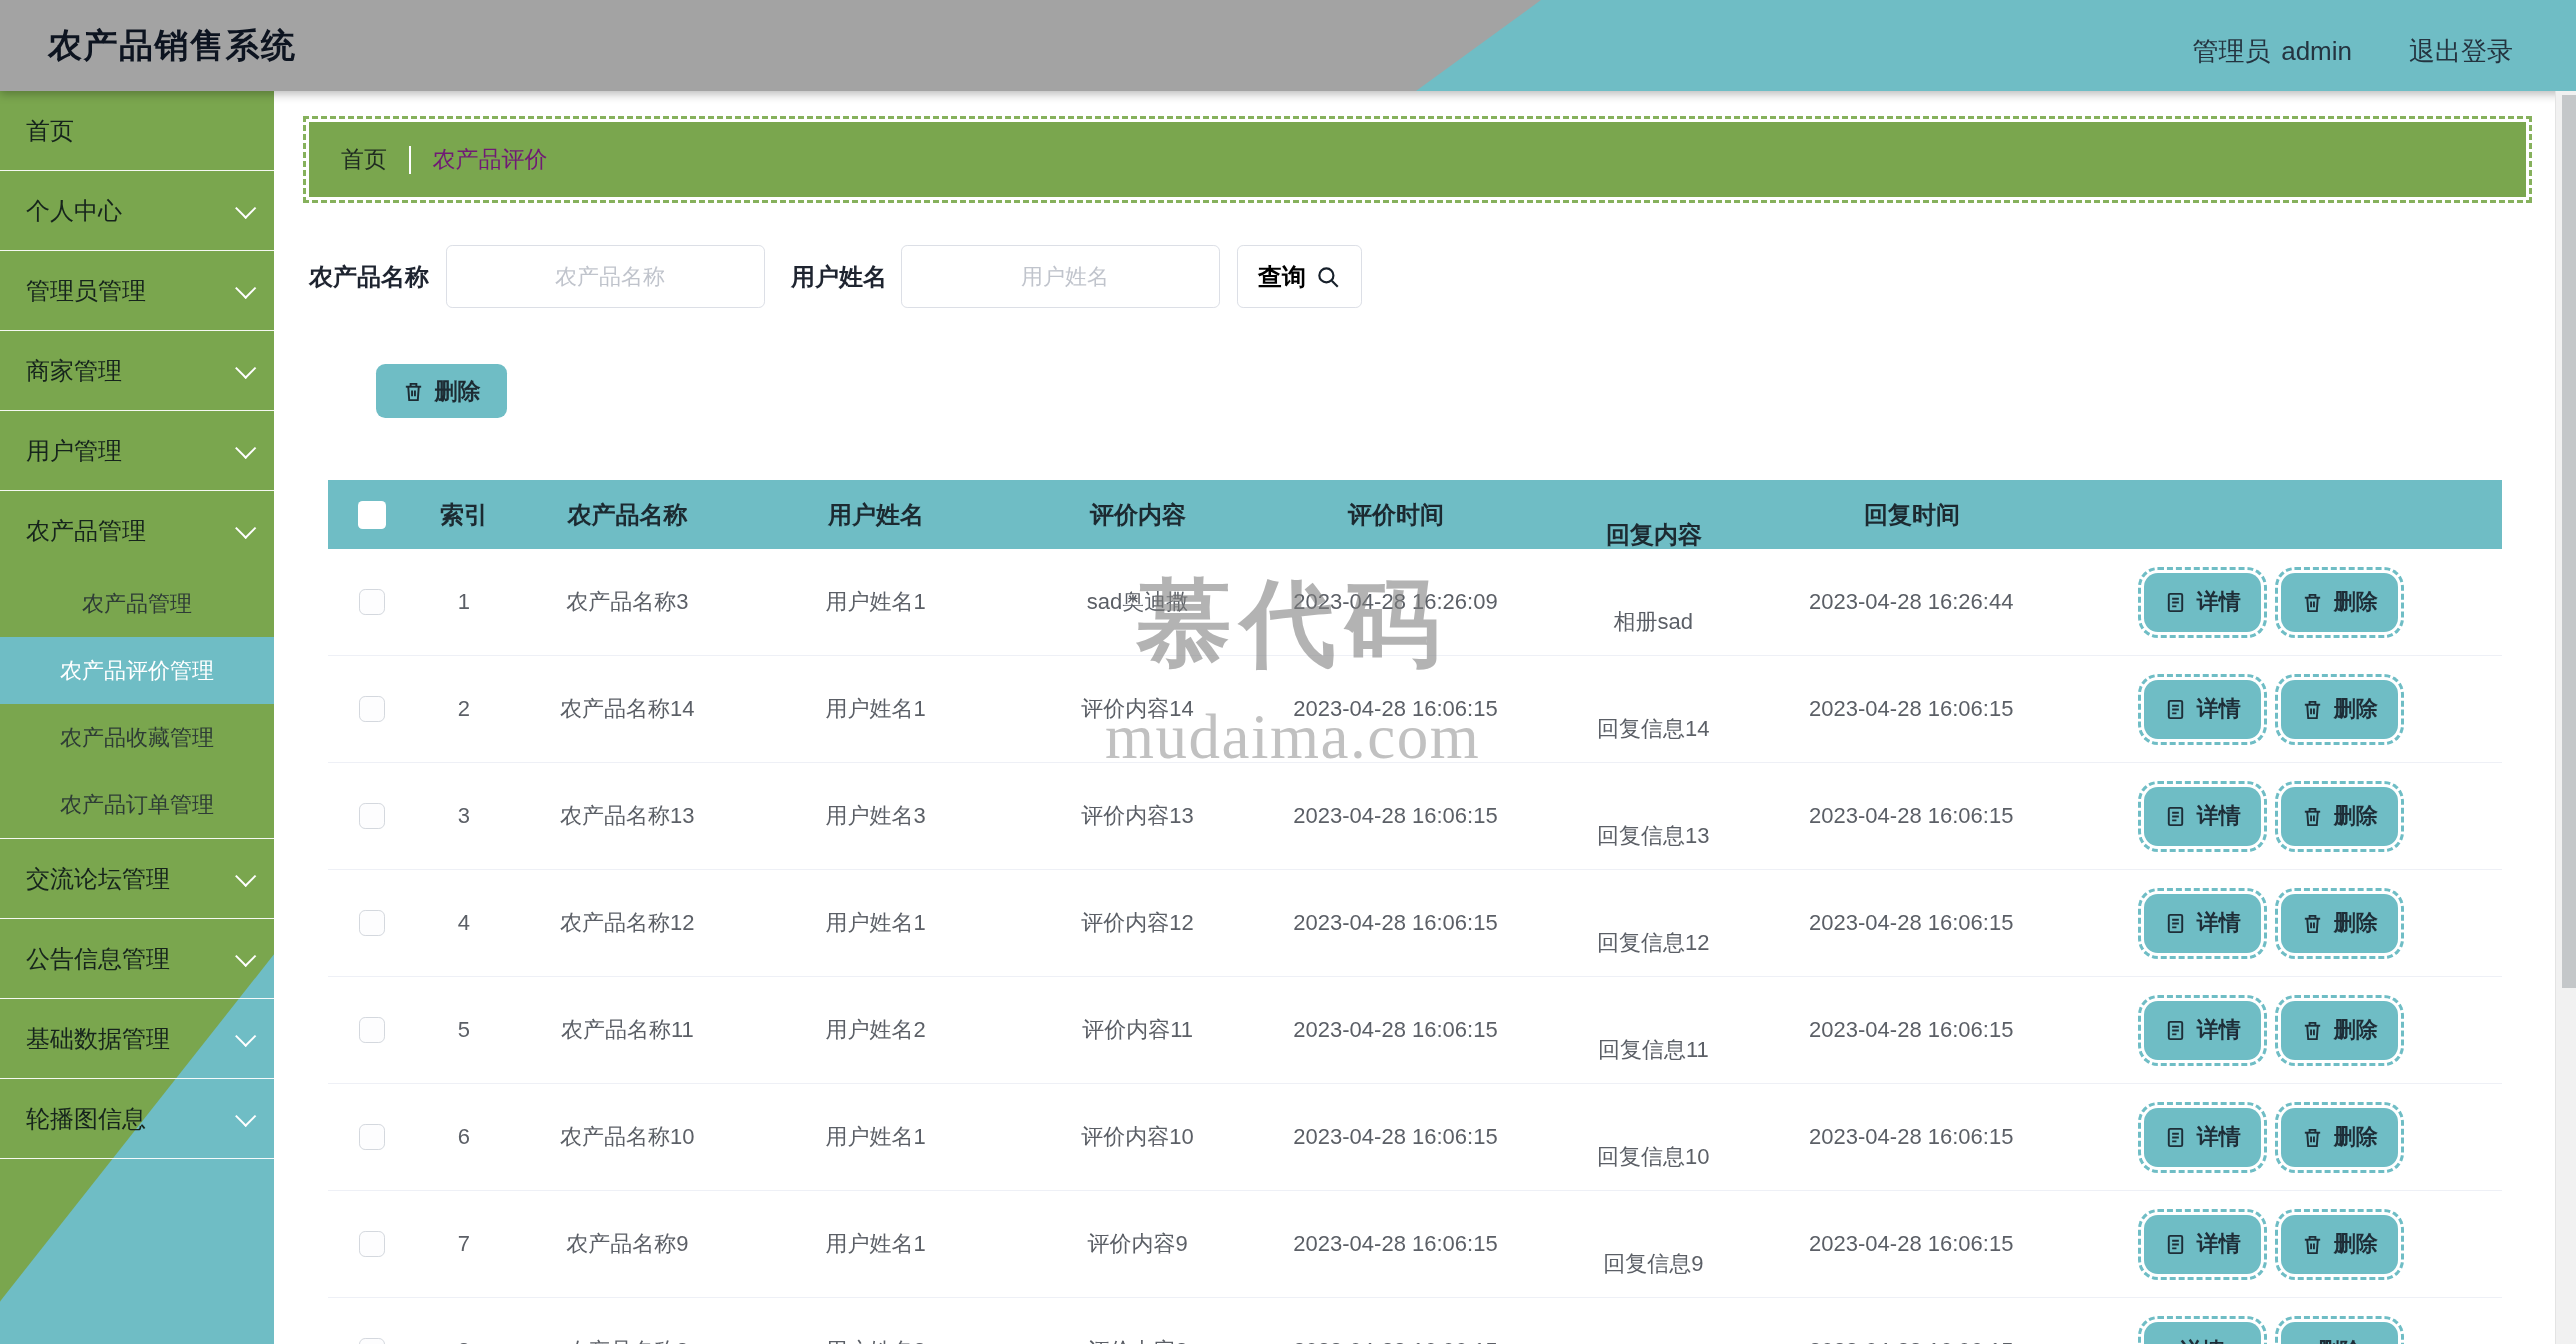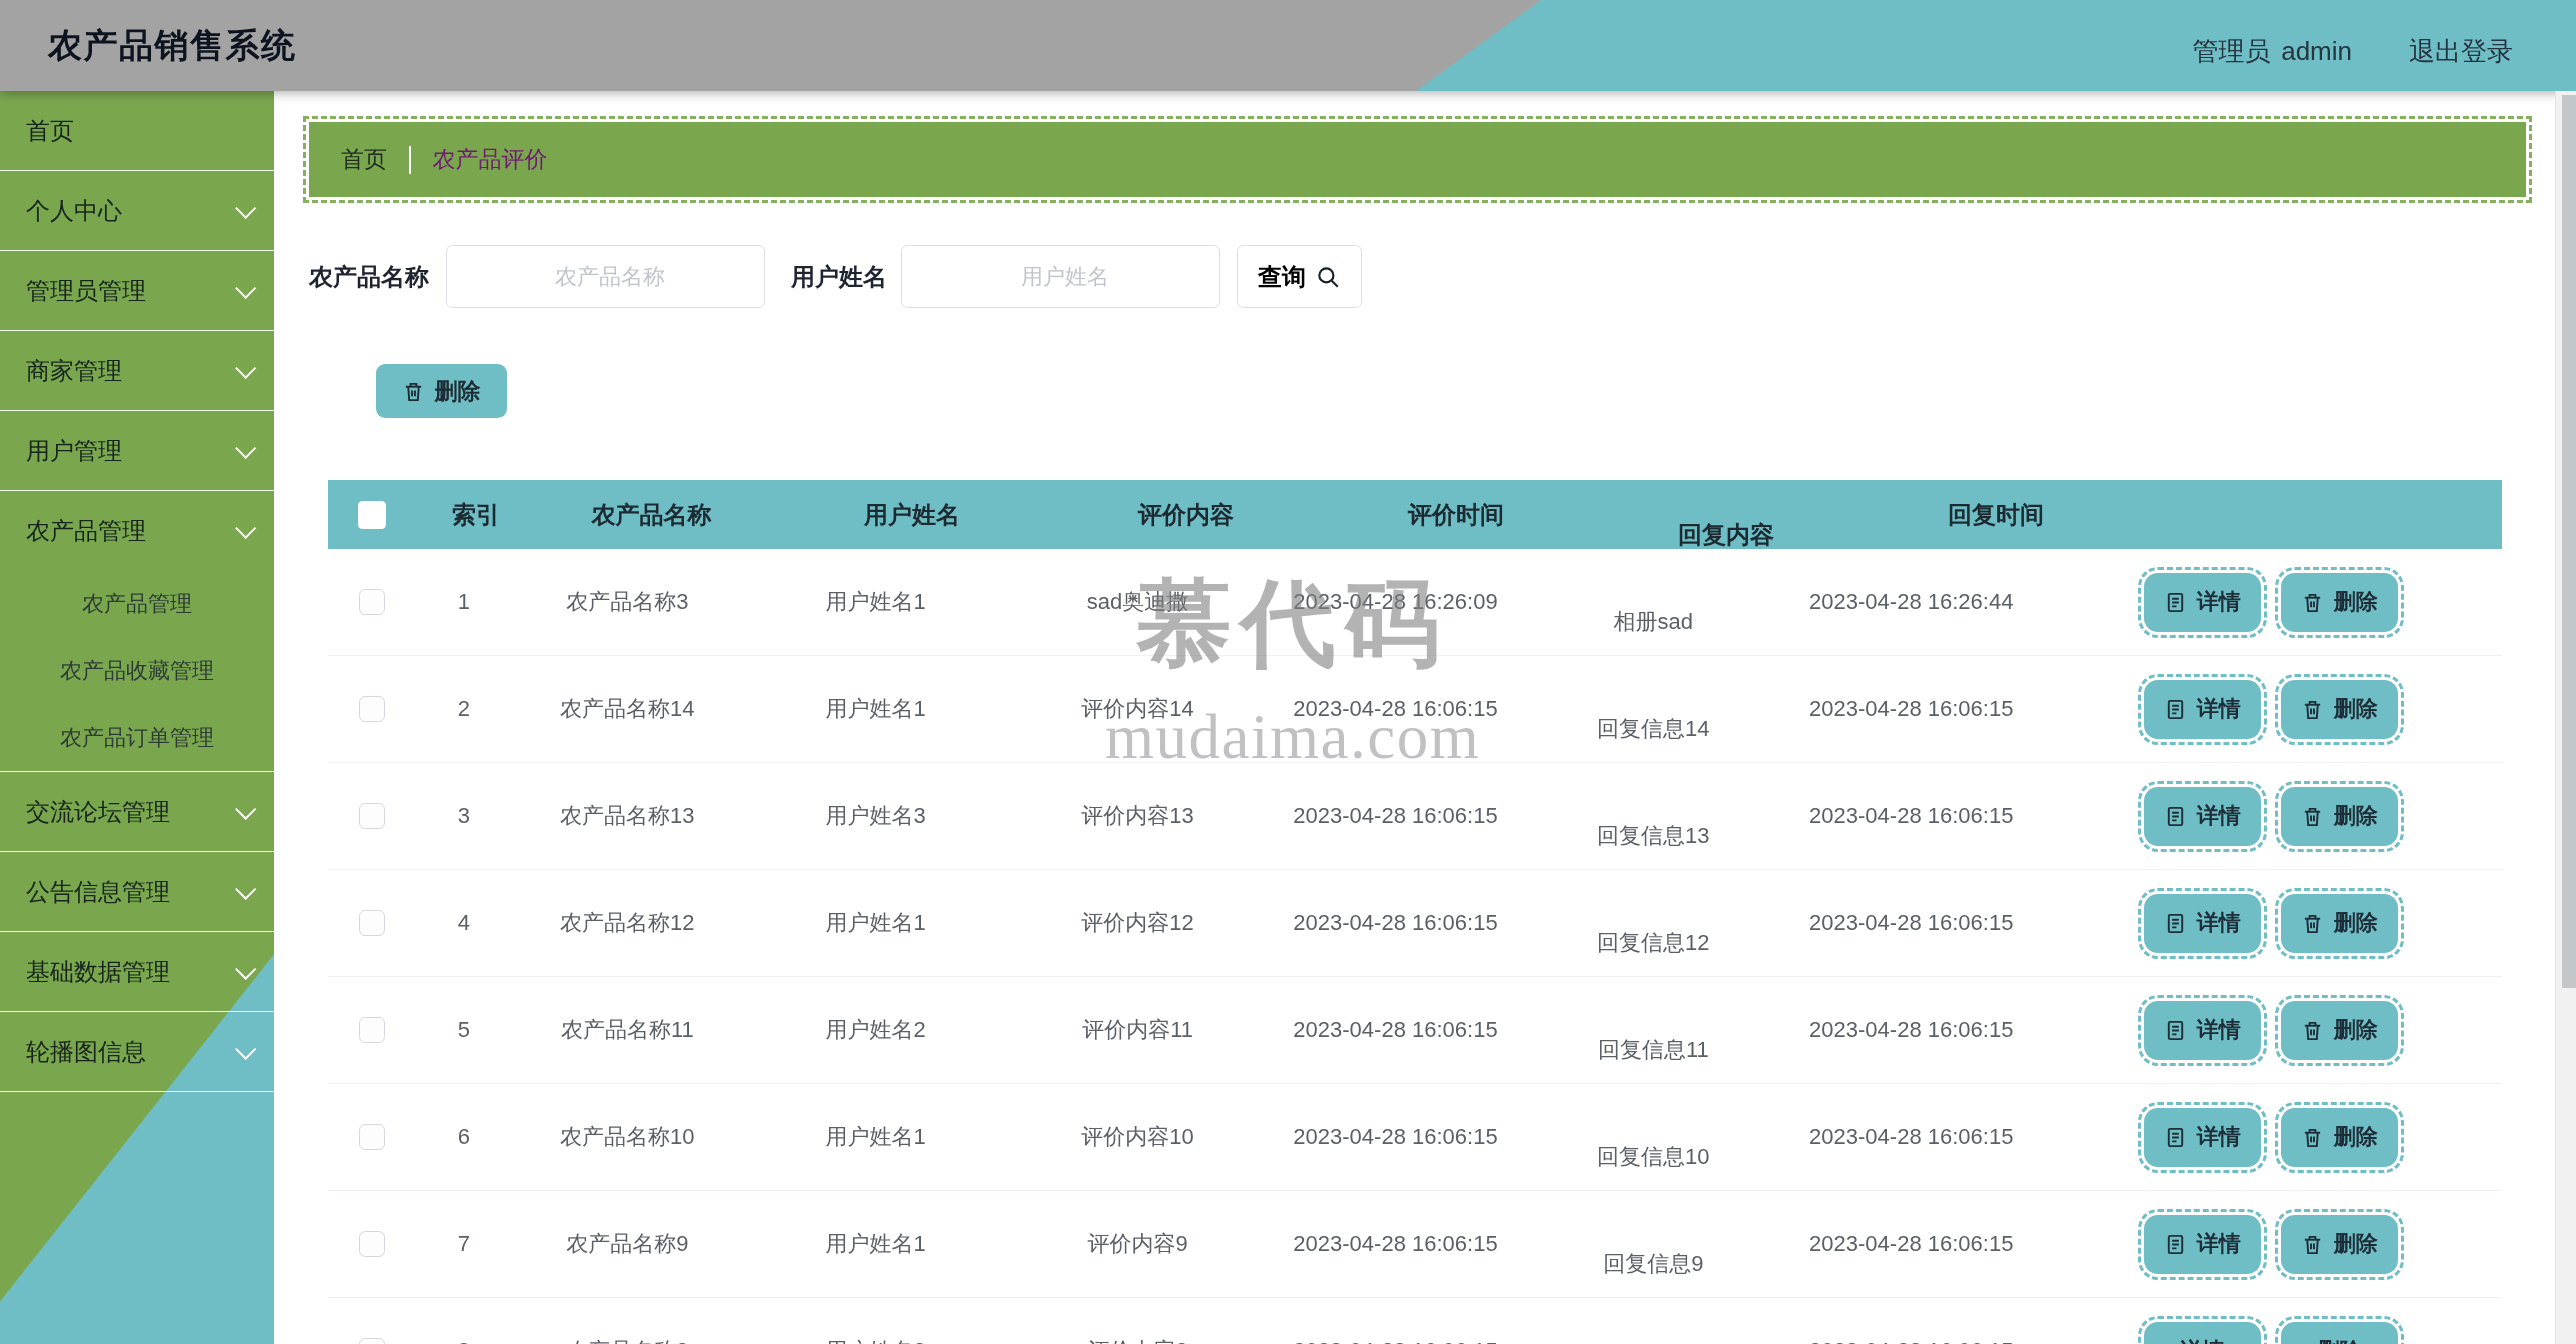--- a/index.html
+++ b/index.html
@@ -60,21 +60,21 @@
     display:flex;align-items:center;justify-content:center;gap:9.2px;font-size:23px;font-weight:bold;color:#1d2b33;
     cursor:pointer;font-family:inherit;}
   .wing{position:absolute;width:34px;height:34px;background:#6fbdc5;z-index:-1;
     clip-path:polygon(0 0,100% 30%,30% 100%);}
   .wing.tl{top:-18.5px;left:-18.5px;}
   .wing.tr{top:-18.5px;right:-18.5px;transform:scaleX(-1);}
   .wing.bl{bottom:-18.5px;left:-18.5px;transform:scaleY(-1);}
   .wing.br{bottom:-18.5px;right:-18.5px;transform:scale(-1,-1);}
   
   .table{position:absolute;left:54px;top:389px;width:2174px;}
-  .thead{height:69px;background:#6fbdc5;display:flex;align-items:center;gap:12px;}
+  .thead{height:69px;background:#6fbdc5;display:flex;align-items:center;}
   .th{font-size:24px;font-weight:bold;color:#1c2a31;text-align:center;}
   .trow{height:106px;display:flex;align-items:center;border-bottom:1.5px solid #eef0f6;}
   .td{font-size:22px;color:#5b5f66;text-align:center;overflow:hidden;white-space:nowrap;}
   .c-check{width:88px;display:flex;justify-content:center;}
   .c-idx{width:96px;}
   .c-prod{width:231px;}
   .c-user{width:266px;}
   .c-cont{width:258px;}
   .c-time{width:258px;}
   .c-reply{width:258px;margin-top:40px;}
@@ -127,20 +127,21 @@
       <div class="side-item">
         <span class="side-label">用户管理</span>
         <span class="chev"></span>
       </div>
       <div class="side-item open">
         <span class="side-label">农产品管理</span>
         <span class="chev"></span>
       </div>
       <div class="submenu">
         <div class="sub-item">农产品管理</div>
+        <div class="sub-item active">农产品评价管理</div>
         <div class="sub-item">农产品收藏管理</div>
         <div class="sub-item">农产品订单管理</div>
       </div>
       <div class="side-item">
         <span class="side-label">交流论坛管理</span>
         <span class="chev"></span>
       </div>
       <div class="side-item">
         <span class="side-label">公告信息管理</span>
         <span class="chev"></span>

